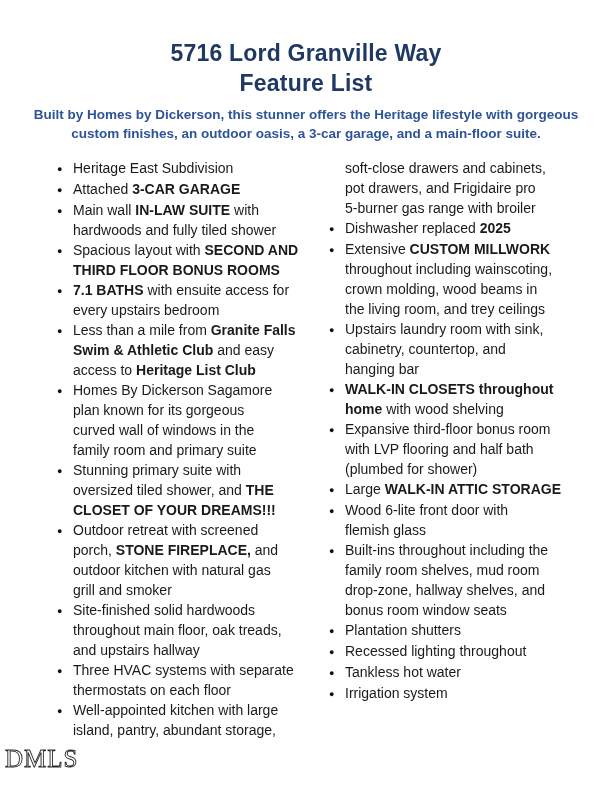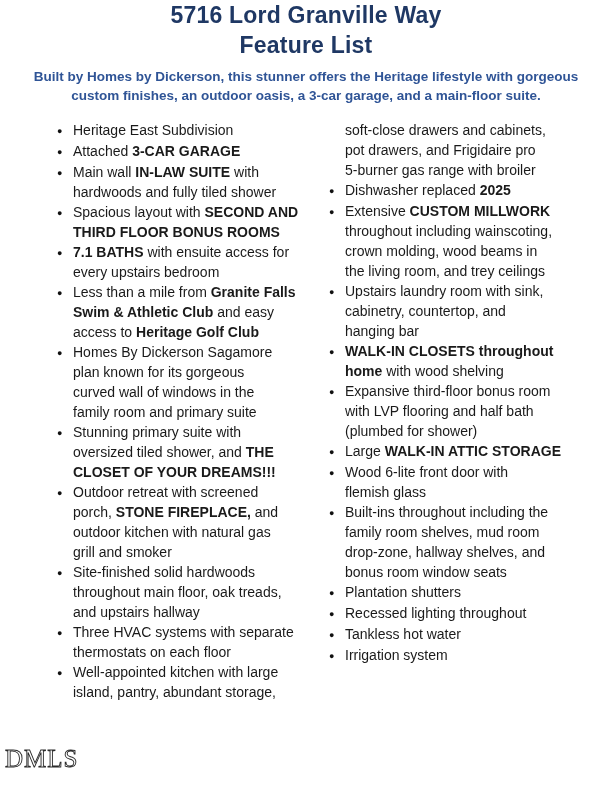--- a/index.html
+++ b/index.html
@@ -16,21 +16,21 @@
     overflow: hidden;
   }
   .title {
     text-align: center;
     color: #1F3864;
     font-weight: 700;
     font-size: 23px;
     line-height: 30px;
     letter-spacing: 0.2px;
   }
-  .title-block { }
+  .title-block { padding-top: 38px; }
   .subtitle {
     margin-top: 7px;
     text-align: center;
     color: #2F5496;
     font-weight: 700;
     font-size: 13.5px;
     line-height: 19px;
     white-space: pre-line;
   }
   .cols {
@@ -103,21 +103,21 @@
         </div>
         <div class="item">
           <span class="bullet">●</span>
           <span class="txt"><span class="bold">7.1 BATHS</span><span> with ensuite access for
 every upstairs bedroom</span></span>
         </div>
         <div class="item">
           <span class="bullet">●</span>
           <span class="txt"><span>Less than a mile from </span><span class="bold">Granite Falls
 Swim &amp; Athletic Club</span><span> and easy
-access to </span><span class="bold">Heritage Golf Club</span></span>
+access to </span><span class="bold">Heritage List Club</span></span>
         </div>
         <div class="item">
           <span class="bullet">●</span>
           <span class="txt"><span>Homes By Dickerson Sagamore
 plan known for its gorgeous
 curved wall of windows in the
 family room and primary suite</span></span>
         </div>
         <div class="item">
           <span class="bullet">●</span>

